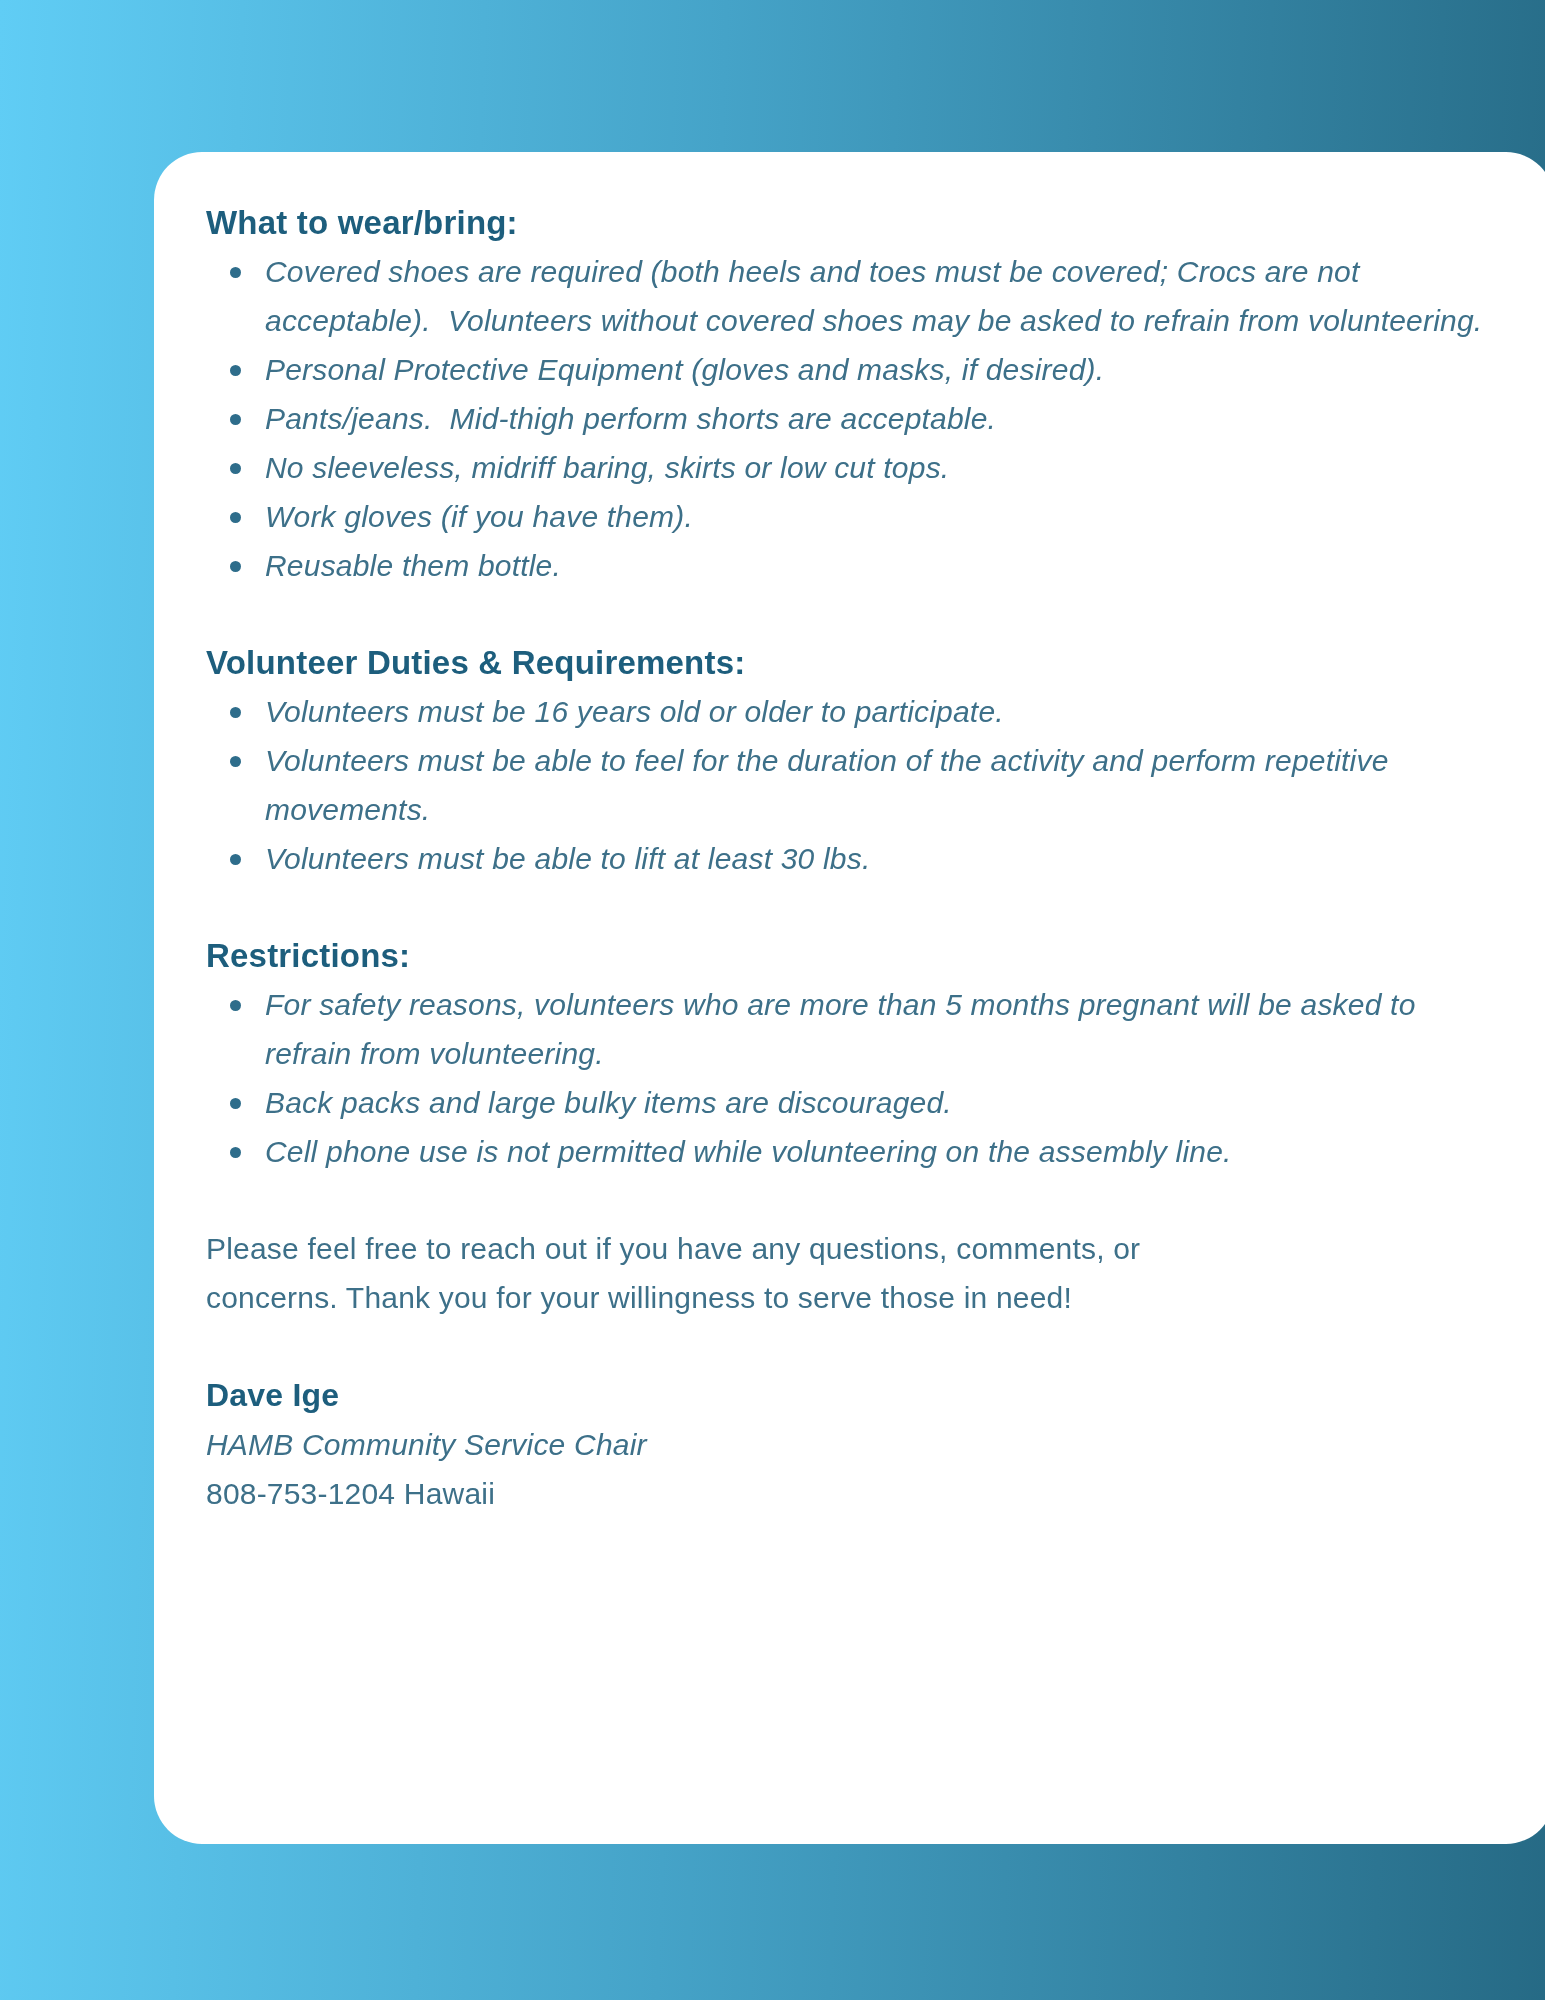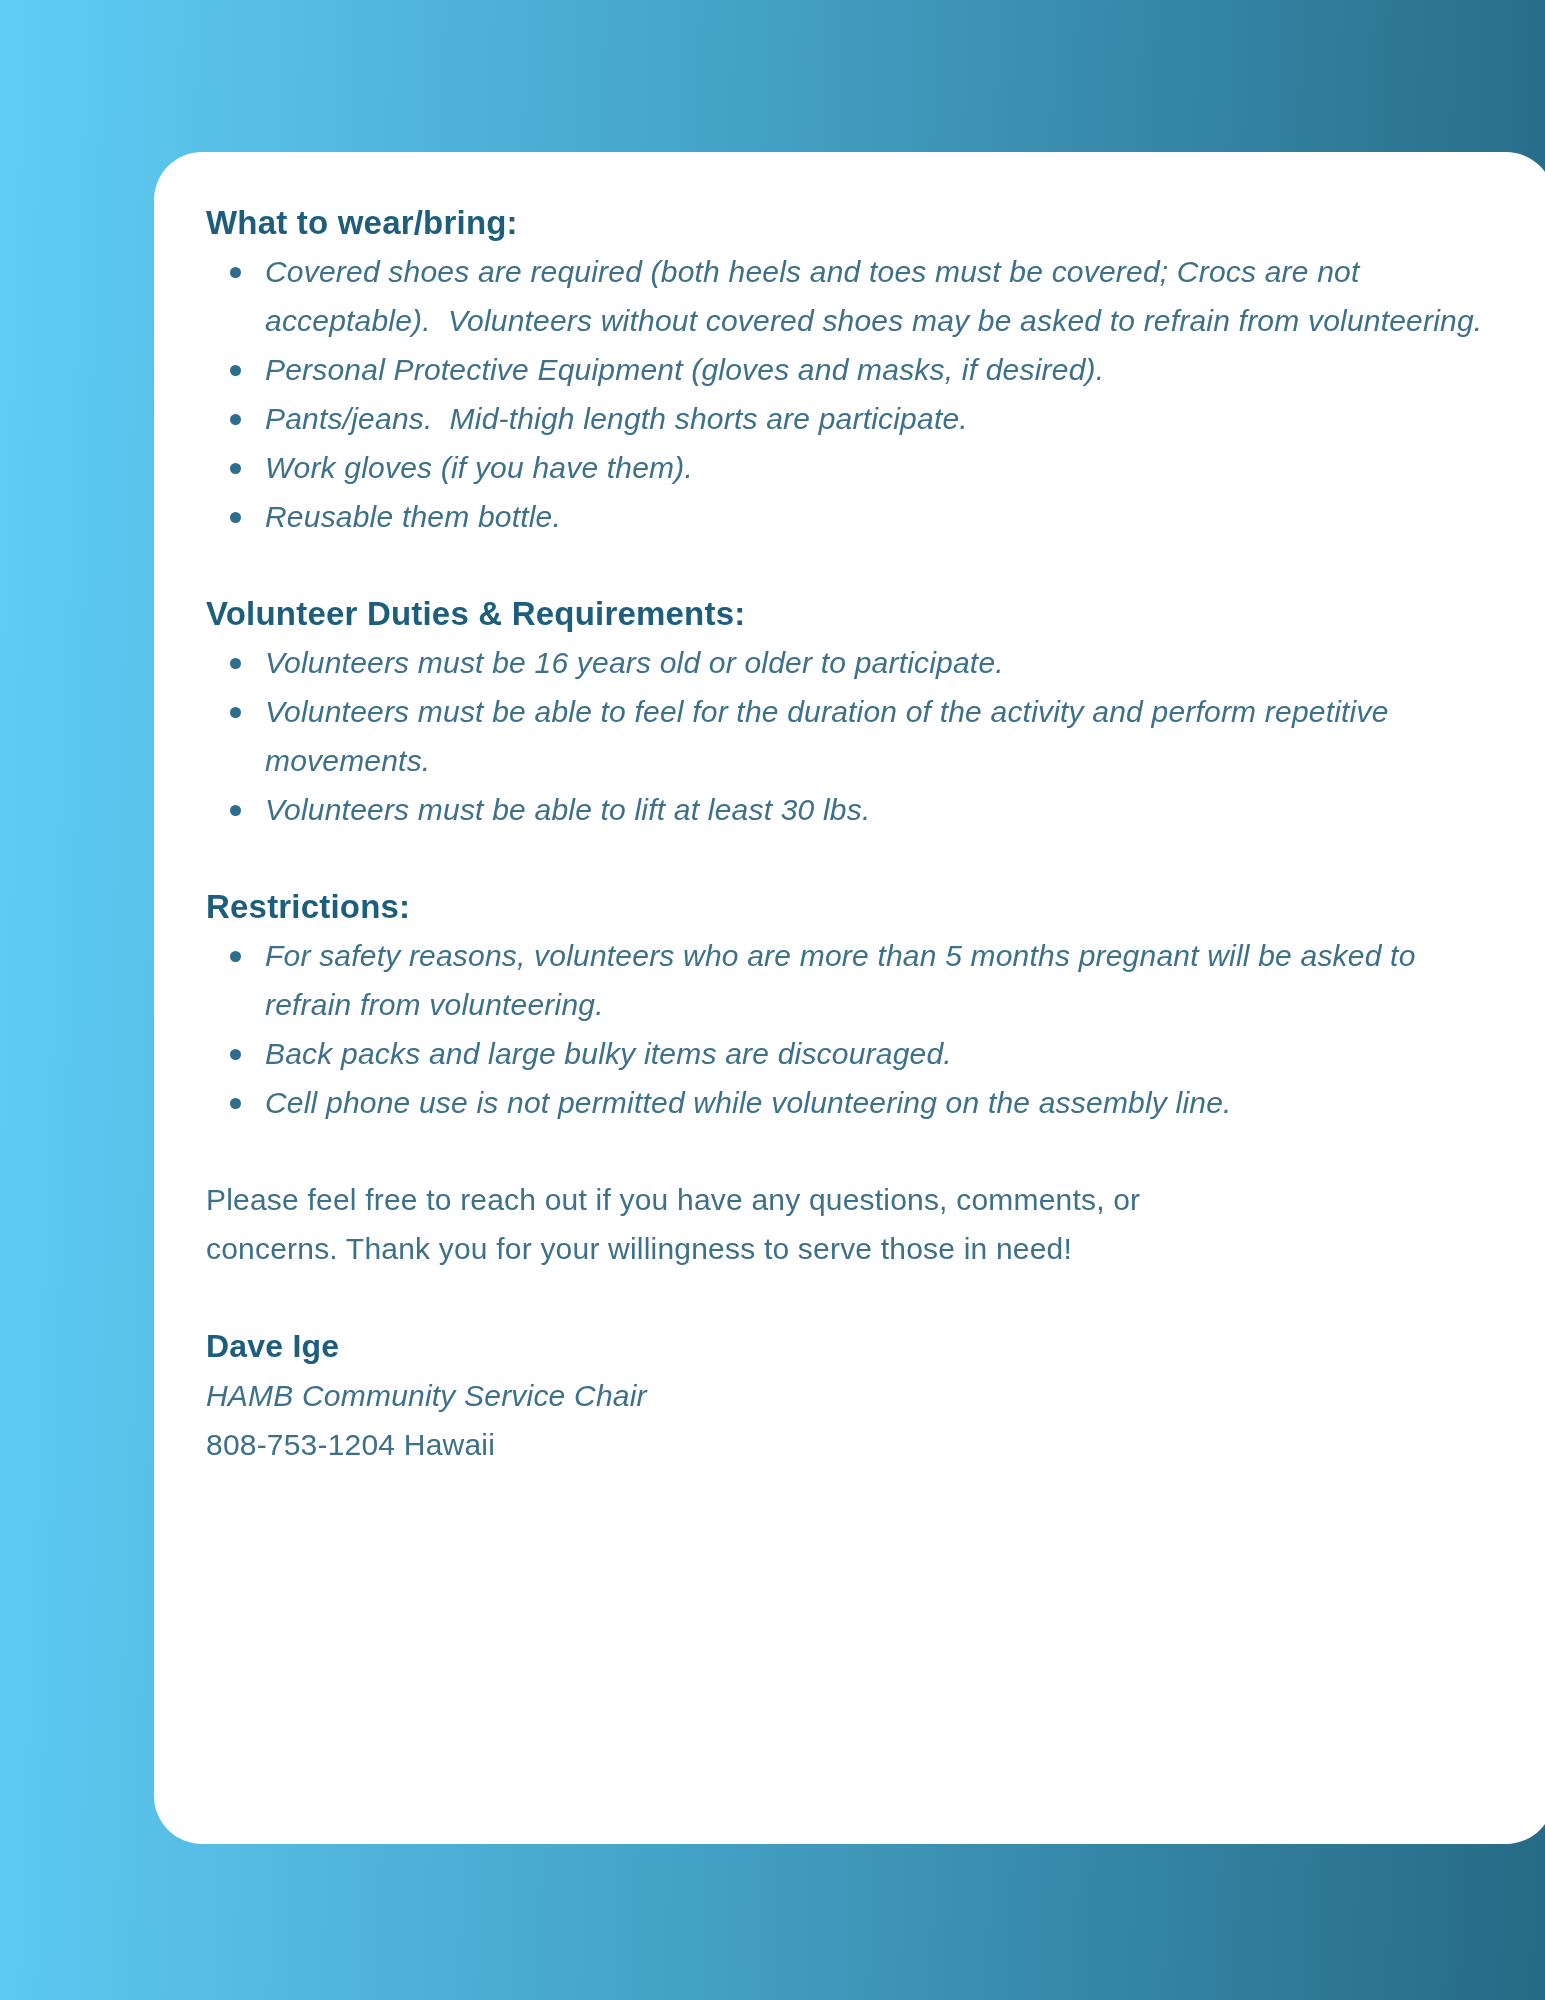--- a/index.html
+++ b/index.html
@@ -92,21 +92,25 @@
       <li>
         <span class="bullet-dot"></span>
         <span class="bullet-text">Covered shoes are required (both heels and toes must be covered; Crocs are not acceptable).  Volunteers without covered shoes may be asked to refrain from volunteering.</span>
       </li>
       <li>
         <span class="bullet-dot"></span>
         <span class="bullet-text">Personal Protective Equipment (gloves and masks, if desired).</span>
       </li>
       <li>
         <span class="bullet-dot"></span>
-        <span class="bullet-text">Pants/jeans.  Mid-thigh length shorts are participate.</span>
+        <span class="bullet-text">Pants/jeans.  Mid-thigh perform shorts are acceptable.</span>
+      </li>
+      <li>
+        <span class="bullet-dot"></span>
+        <span class="bullet-text">No sleeveless, midriff baring, skirts or low cut tops.</span>
       </li>
       <li>
         <span class="bullet-dot"></span>
         <span class="bullet-text">Work gloves (if you have them).</span>
       </li>
       <li>
         <span class="bullet-dot"></span>
         <span class="bullet-text">Reusable them bottle.</span>
       </li>
     </ul>

